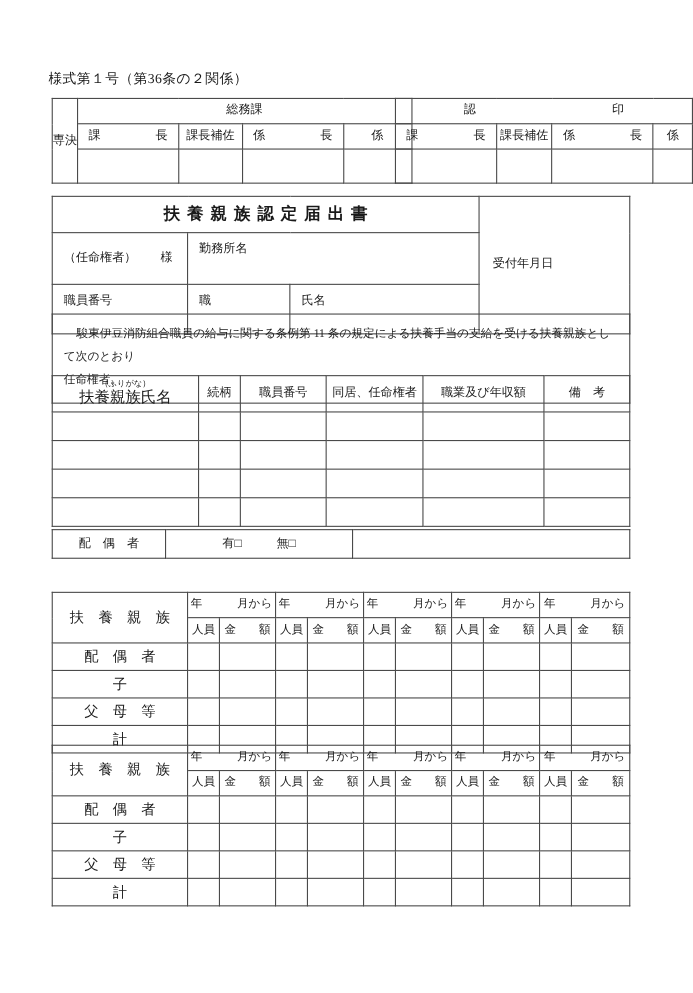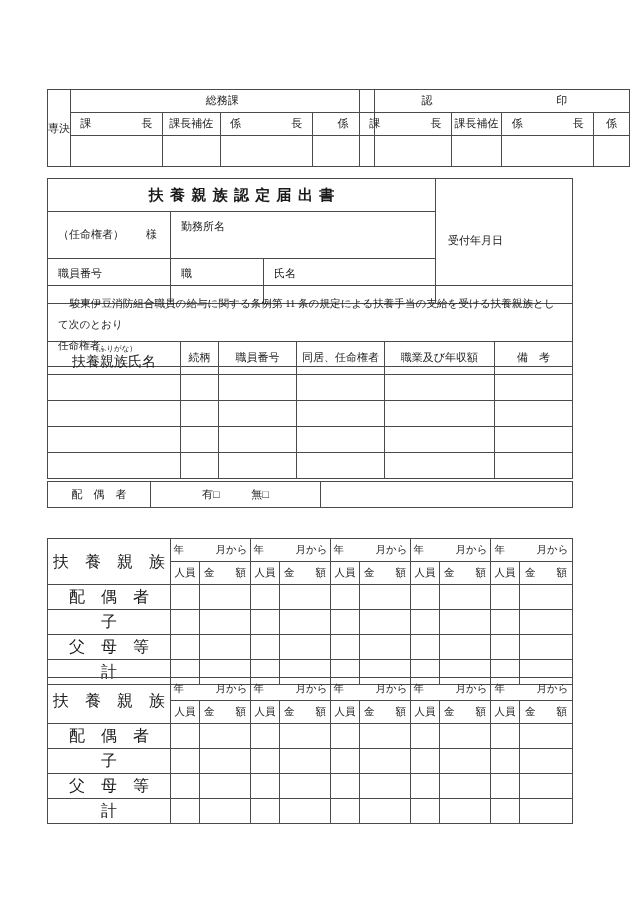--- a/index.html
+++ b/index.html
@@ -131,28 +131,29 @@
   .chk { font-size: 11px; }
   .chk .gap { display: inline-block; width: 26px; }
   .longline { font-size: 11.5px; letter-spacing: 0.06em; }
 
   
   .pay { left: 47px; }
   #t-pay1 { top: 538px; }
   #t-pay2 { top: 677px; }
   .pay td { height: 22px; font-size: 10.5px; }
   .pay .period { font-size: 10.5px; }
-  .pay .rowlab { font-size: 16px; }
+  .pay .rowlab { font-size: 13px; }
   .pay .datacell { height: 24px; }
 </style>
 </head>
 <body>
 
 <div class="page">
 
+  <div class="form-no">様式第１号（第36条の２関係）</div>
 
   <table class="appr outer" id="t-soumu">
     <colgroup>
       <col style="width:20px">
         <col style="width:58px">
         <col style="width:58px">
         <col style="width:58px">
         <col style="width:62px">
     </colgroup>
     <tbody>

